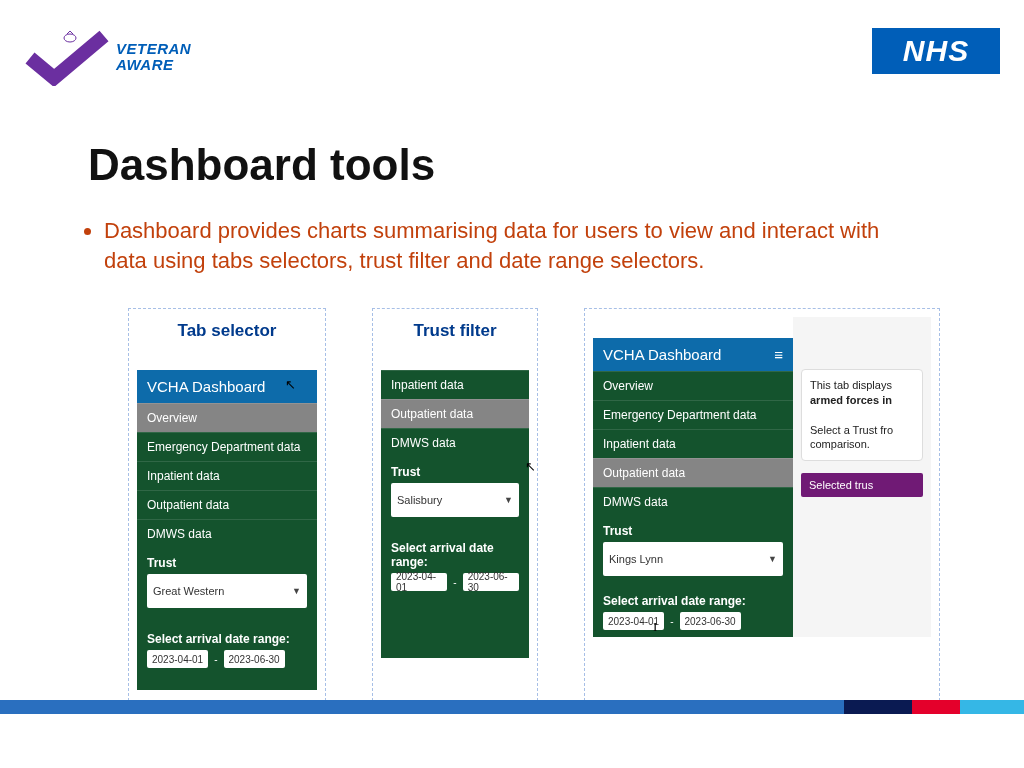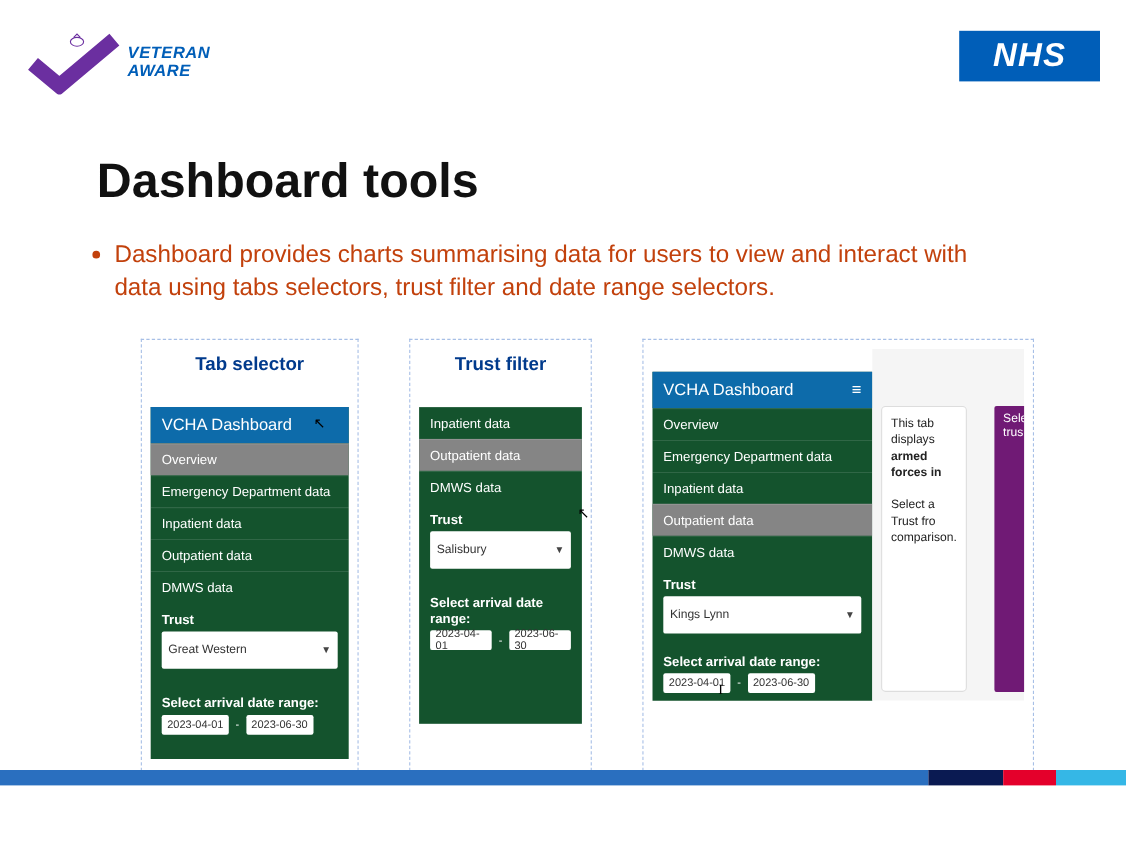--- a/index.html
+++ b/index.html
@@ -36,21 +36,21 @@
 
   
   .p1 .dash { width: 180px; height: 320px; }
 
   
   .p2 .dash { width: 148px; height: 288px; }
 
   
   .p3 .wrap { display: flex; width: 338px; height: 320px; overflow: hidden; }
   .p3 .dash { width: 200px; flex: 0 0 200px; height: 320px; }
-  .p3 .content { background:#f5f5f5; width: 138px; height: 320px; padding: 52px 8px 8px 8px; font-size: 11px; color: #222; display:flex; flex-direction:row; gap:25px;}
+  .p3 .content { background:#f5f5f5; width: 138px; height: 320px; padding: 52px 8px 8px 8px; font-size: 11px; color: #222; display:flex; flex-direction:column; gap:12px;}
   .p3 .content .card { background:#fff; border:1px solid #ddd; border-radius: 4px; padding:8px 8px; line-height:1.35; font-size: 11px;}
   .p3 .content .selbar { background:#701a75; color:#fff; padding:6px 8px; font-size:11px; border-radius:2px; }
 
   .cursor { position:absolute; font-size: 13px; color:#000; pointer-events:none; }
 
   
   .footer { position:absolute; left:0; right:0; bottom:54px; height: 14px; display:flex; }
   .footer .seg { height:100%; }
   .footer .s1 { flex: 1; background:#2a6fbf; }
   .footer .s2 { width: 68px; background:#0a1a52; }

